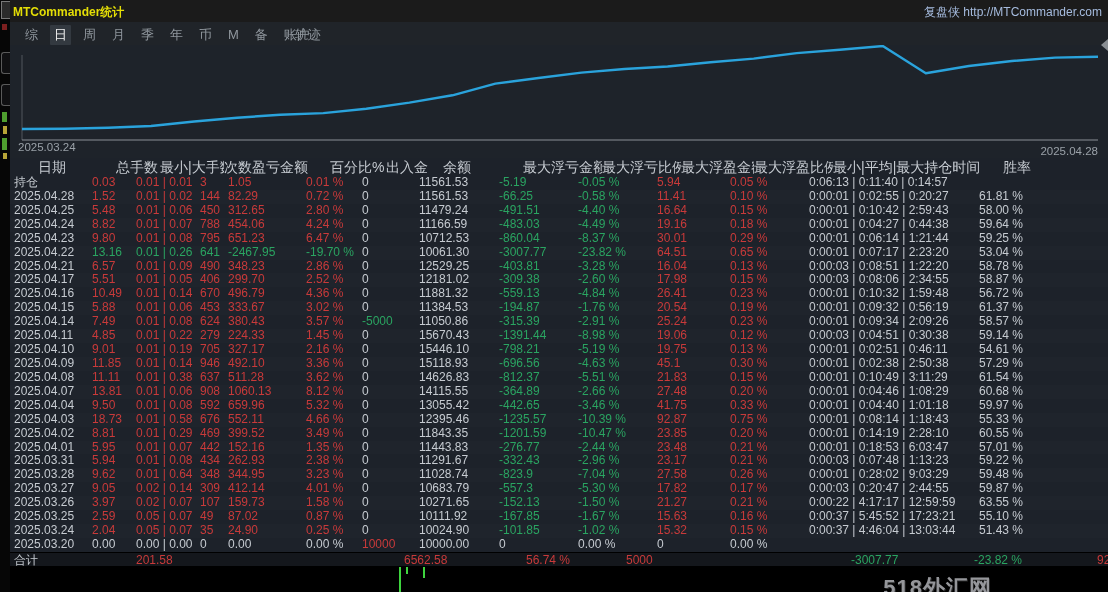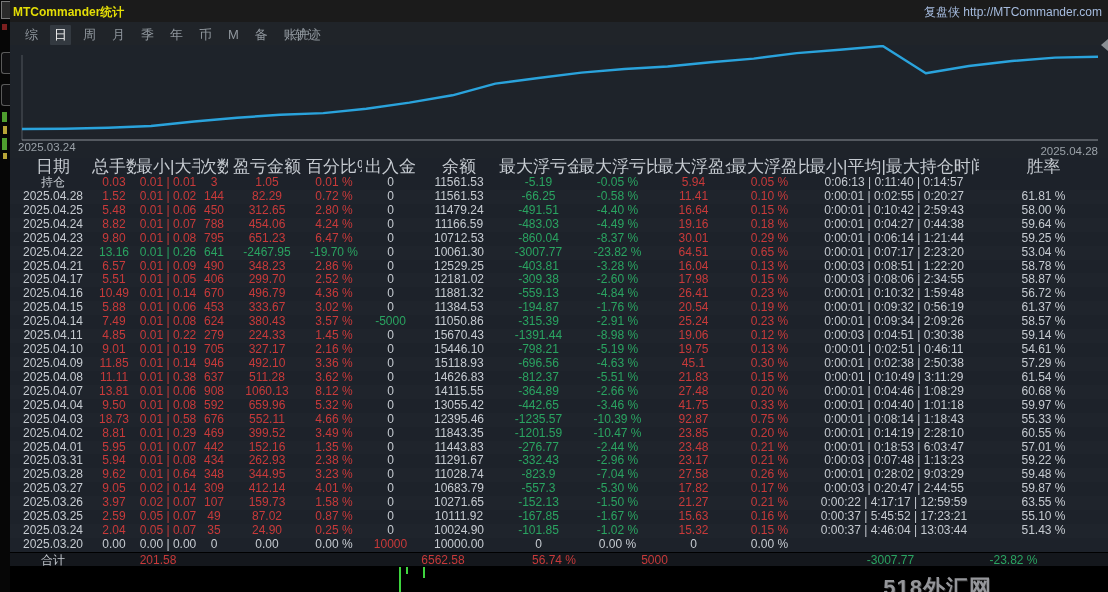--- a/index.html
+++ b/index.html
@@ -10,21 +10,21 @@
   }
   
   .left-strip{position:absolute;left:0;top:0;width:10px;height:592px;background:#060606;}
   .ls-box1{position:absolute;left:1px;top:1px;width:8px;height:16px;background:#2a2a2a;border:1px solid #777;}
   .ls-red{position:absolute;left:2px;top:24px;width:5px;height:6px;background:#7c1f1f;}
   .ls-btn{position:absolute;left:1px;width:9px;height:20px;border:1px solid #5a5a5a;border-right:none;border-radius:3px 0 0 3px;background:#101012;}
   .ls-g1{position:absolute;left:2px;width:5px;background:#4f9e2f;}
   .ls-y1{position:absolute;left:3px;width:4px;background:#b7a437;}
 
   
-  .window{position:absolute;left:10px;top:0;width:986px;height:592px;text-align:center;}
+  .window{position:absolute;left:10px;top:0;width:986px;height:592px;}
   .titlebar{position:absolute;left:0;top:0;width:1098px;height:22px;background:#1b1b1b;}
   .title{position:absolute;left:3px;top:4px;font-size:12px;font-weight:bold;color:#e4de06;}
   .title-right{position:absolute;right:6px;top:4px;font-size:12px;color:#a6bcdf;}
 
   .menubar{position:absolute;left:0;top:22px;width:1098px;height:23px;background:#202429;font-size:13px;color:#8f969d;}
   #menu-items{position:absolute;left:11px;top:3px;white-space:nowrap;}
   .menu-item{display:inline-block;margin-right:8px;padding:1px 4px;cursor:default;}
   .menu-item.active{background:#333940;color:#f2f2f2;border-radius:1px;}
   .menu-extra{position:absolute;left:285px;top:4px;}
 
@@ -34,21 +34,21 @@
   .chart-label-left{position:absolute;left:8px;top:96px;font-size:11.5px;color:#9aa1a8;}
   .chart-label-right{position:absolute;right:10px;top:100px;font-size:11.5px;color:#9aa1a8;}
   .scroll-arrow{position:absolute;right:0;top:-6px;width:0;height:0;
     border-top:6px solid transparent;border-bottom:6px solid transparent;border-right:7px solid #8a8f94;}
 
   
   .table-area{position:absolute;left:0;top:158px;width:1098px;height:408px;background:#1d222a;
     border-bottom:1px solid #3a4654;box-sizing:border-box;}
   .trow{display:grid;grid-template-columns:82px 44px 64px 28px 78px 56px 57px 80px 79px 79px 73px 79px 170px 1fr;
     height:13.93px;line-height:13.9px;font-size:12px;}
-  .trow.head{height:18px;line-height:18px;font-size:17px;color:#c6cbd1;}
+  .trow.head{height:18px;line-height:18px;font-size:14px;color:#c6cbd1;margin-left:24px;}
   .trow.alt{background:#1f242c;}
   .trow.total{height:14px;line-height:14px;background:#14171c;border-top:1px solid #000;box-sizing:border-box;gap:44px;}
   .td{overflow:hidden;white-space:nowrap;}
   .td:first-child{padding-left:4px;}
   .w{color:#c6cbd1;}
   .r{color:#c83a3a;}
   .g{color:#2aa461;}
 
   
   .gmark{position:absolute;width:2px;background:#3ed43e;}

